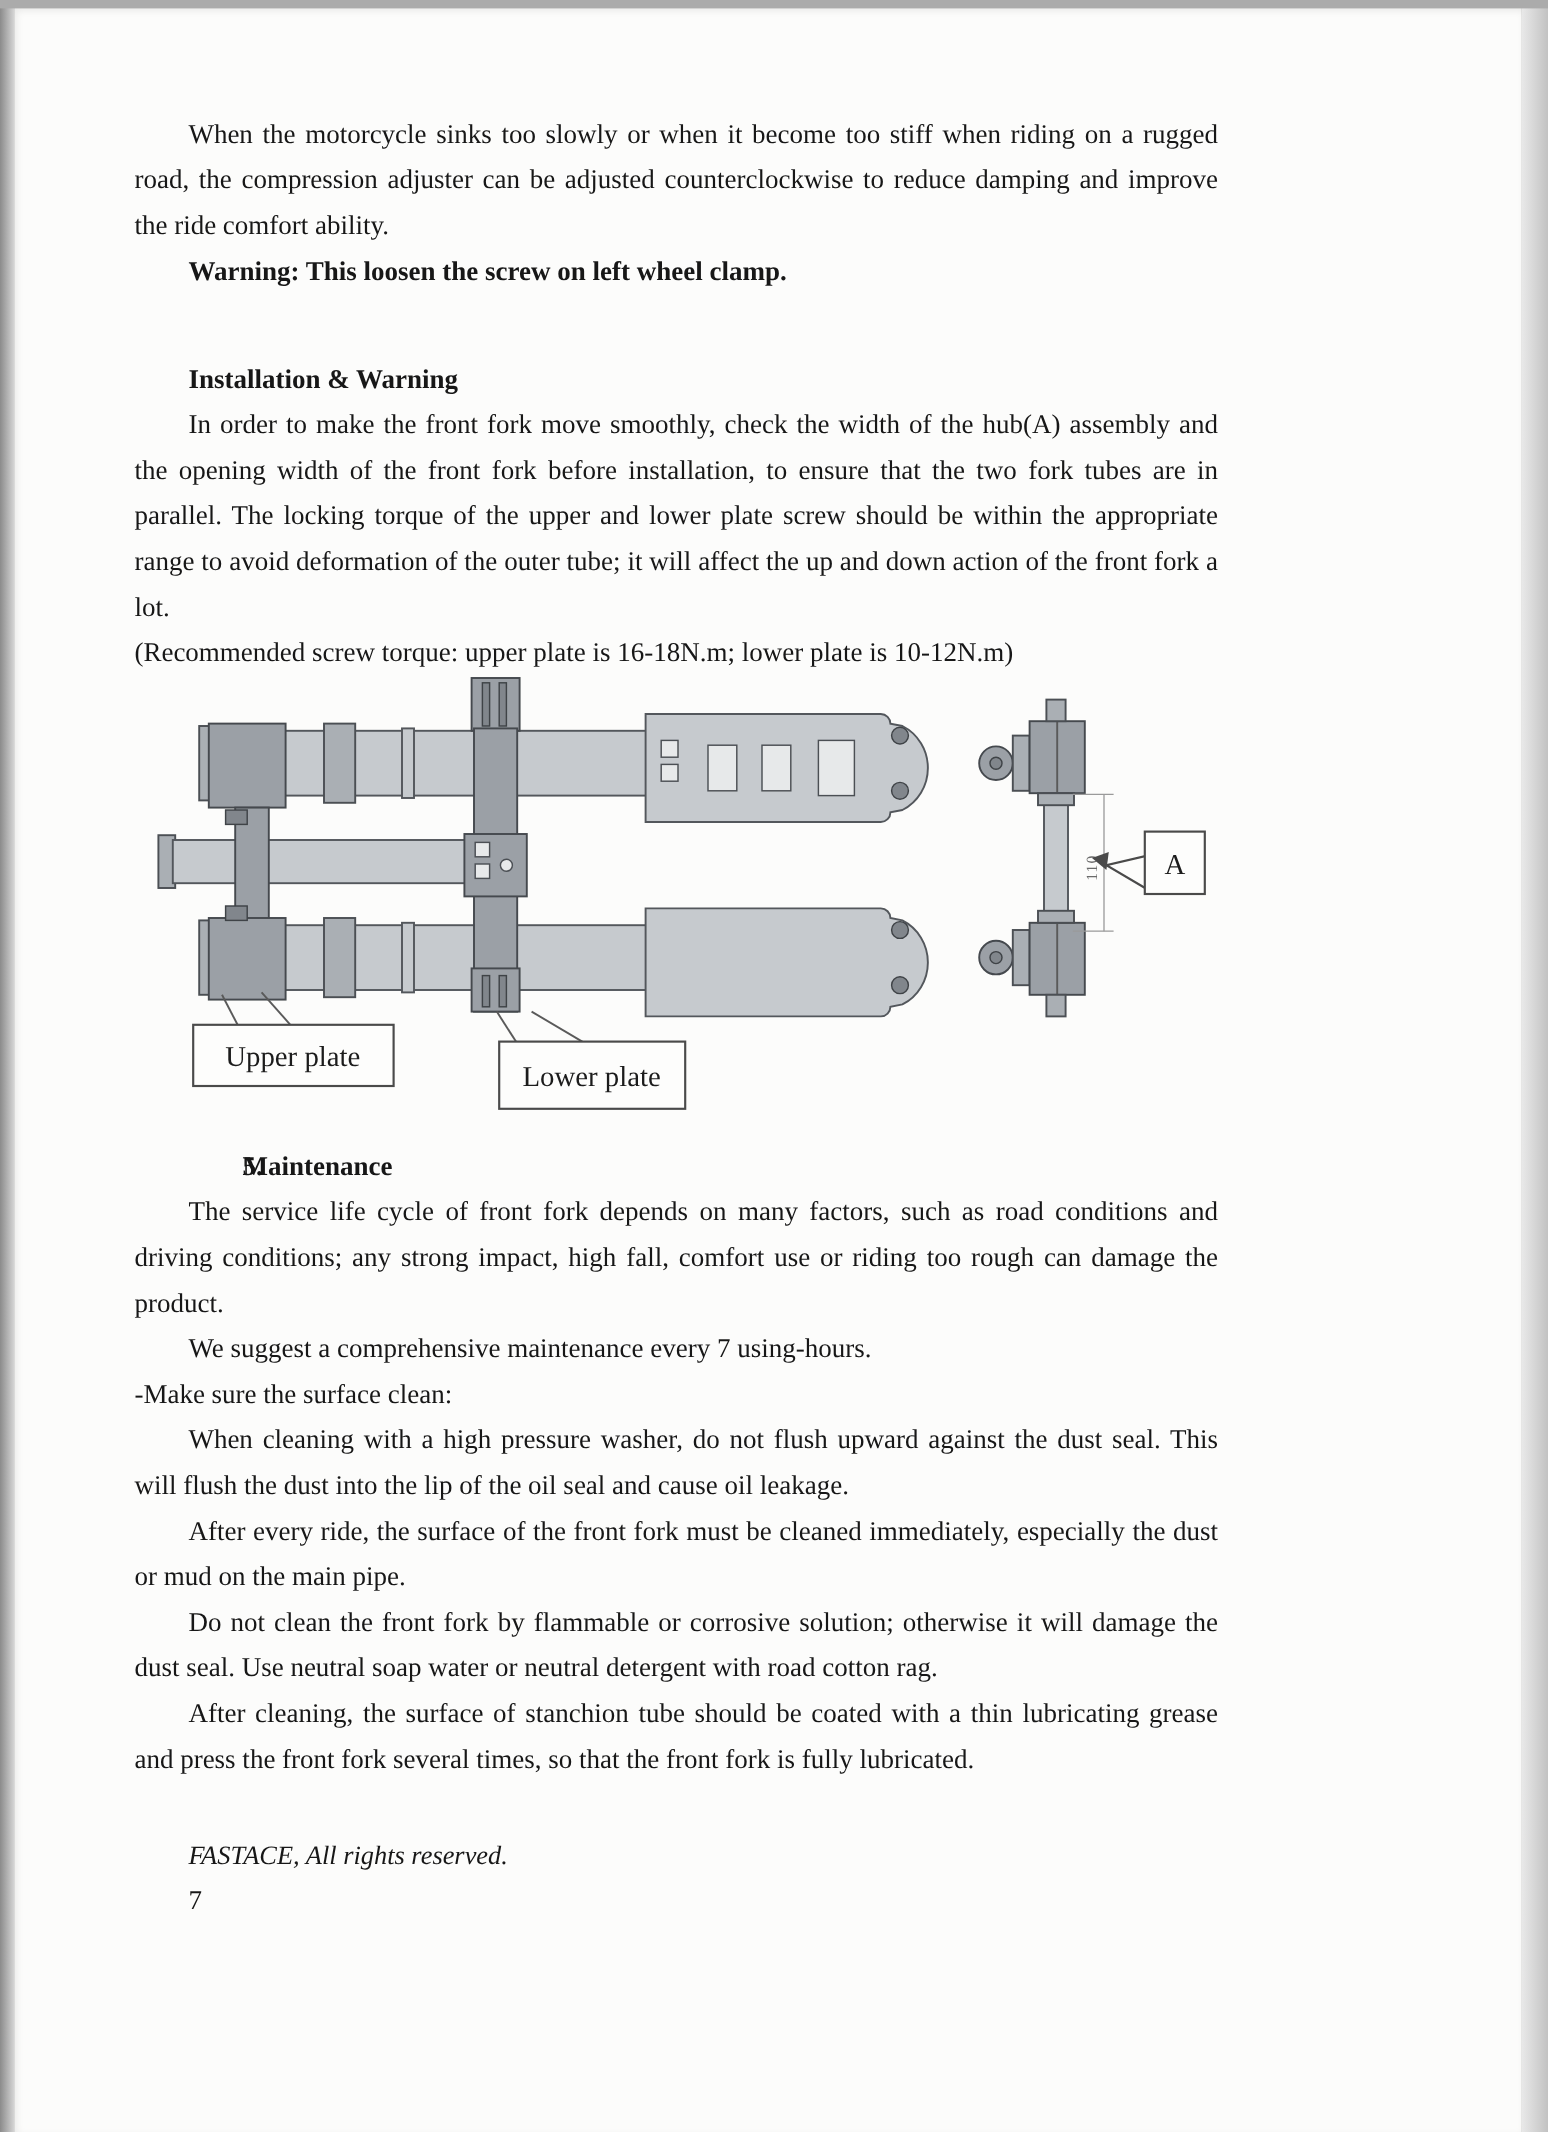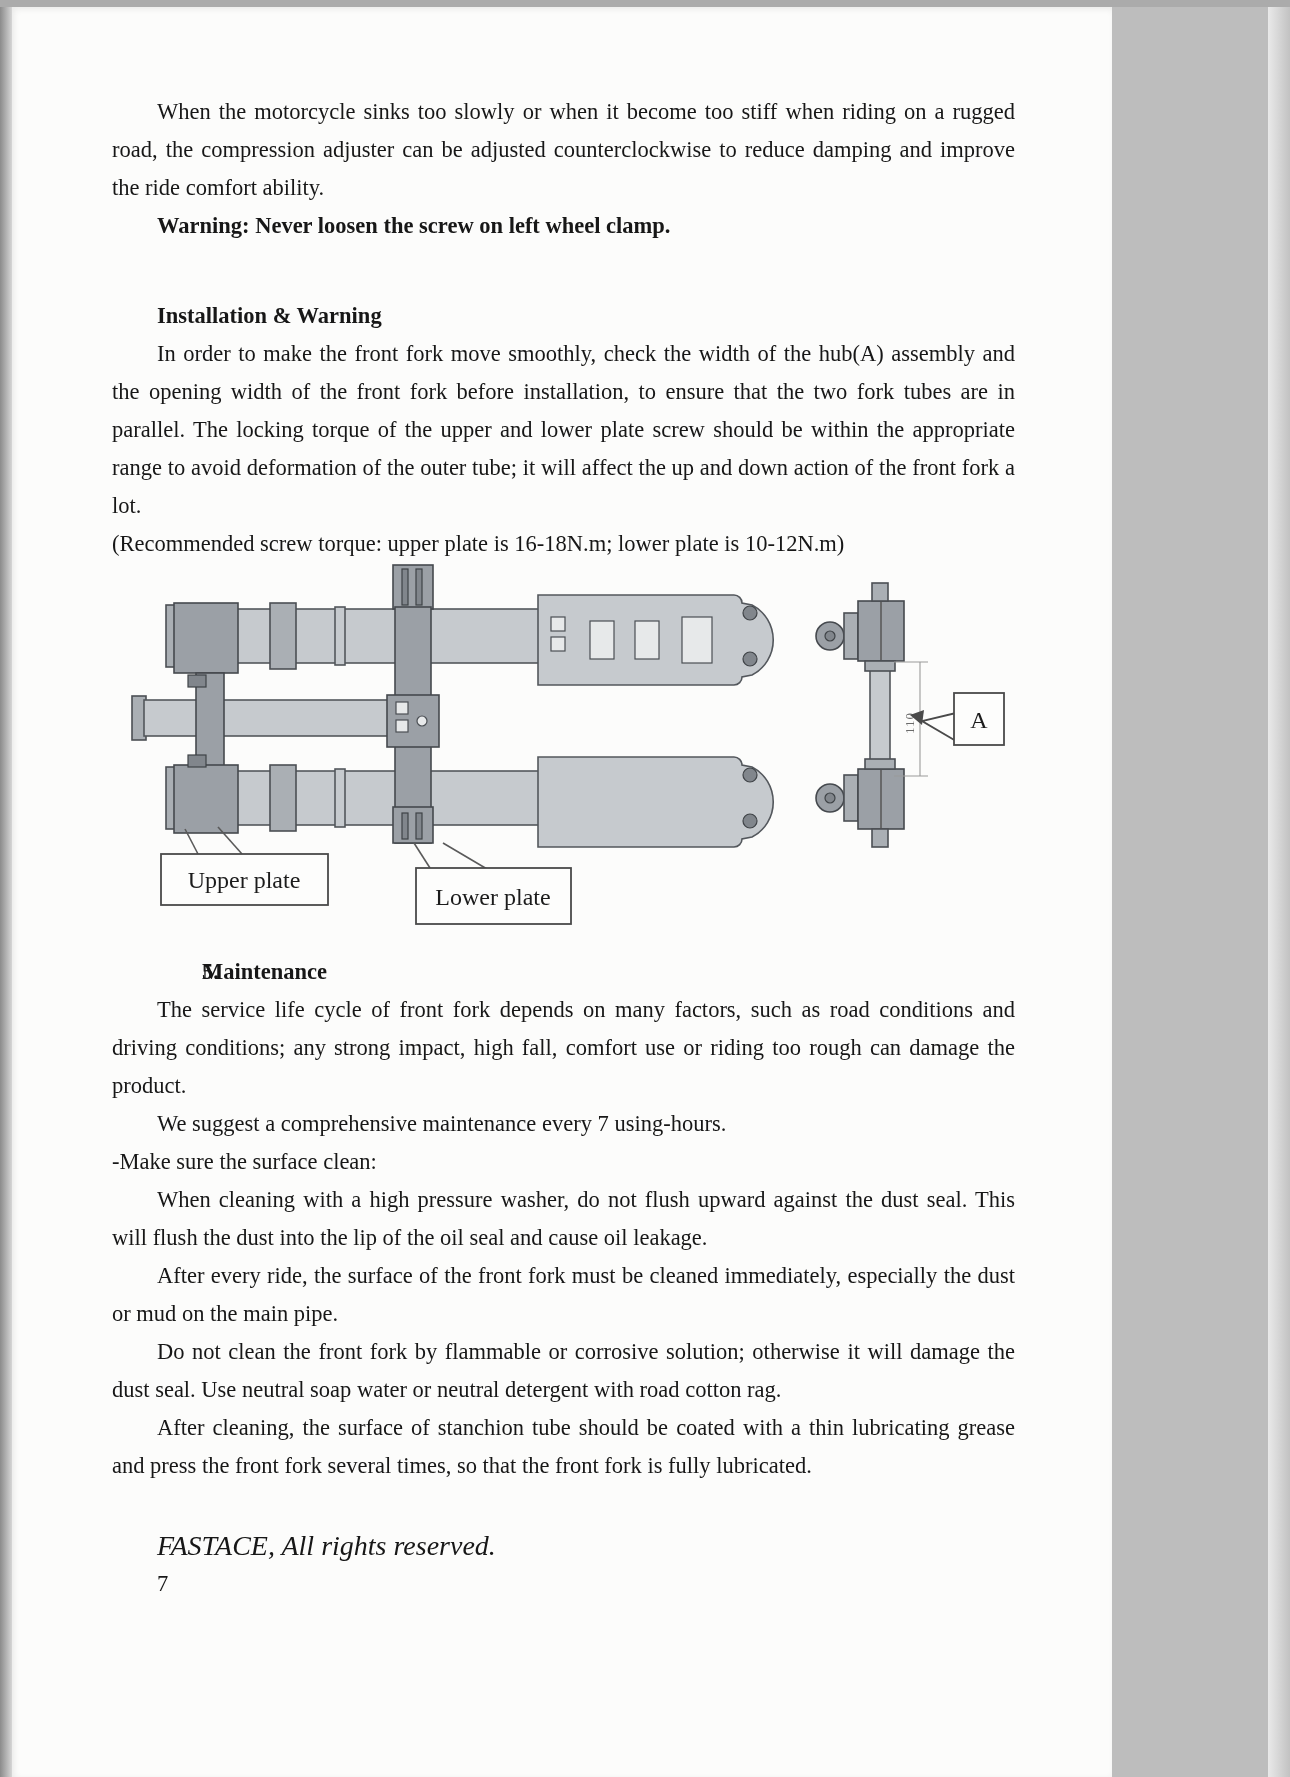--- a/index.html
+++ b/index.html
@@ -7,37 +7,37 @@
     width:1290px;height:1777px;position:relative;overflow:hidden;
     background:#bdbdbd;
     font-family:"Liberation Serif","DejaVu Serif",serif;
   }
   .edge-left{position:absolute;left:0;top:0;width:12px;height:1777px;
     background:linear-gradient(to right,#8b8b8b,#d6d6d6);}
   .edge-top{position:absolute;left:0;top:0;width:1290px;height:7px;background:#ababab;}
   .edge-right{position:absolute;right:0;top:0;width:22px;height:1777px;
     background:linear-gradient(to right,#e9e9e9,#c2c2c2);}
   .page{
-    position:absolute;left:12px;top:7px;width:1100px;height:1770px;
+    position:absolute;left:12px;top:7px;width:1256px;height:1770px;
     background:#fcfcfb;
     box-shadow:inset 2px 2px 6px rgba(0,0,0,0.08);
     text-decoration:underline;
   }
   .content{
     position:absolute;left:100px;top:0;width:903px;
     color:#171717;font-size:22.5px;line-height:38px;
   }
   .content p{margin:0;text-align:justify;text-indent:45px;}
   .content p.noindent{text-indent:0;}
   .bold{font-weight:bold;}
   .spacer{height:52px;}
   .sec-head{margin:0;font-weight:bold;text-indent:0;}
   .sec-head .num{display:inline-block;width:45px;}
   .diagram{margin:0 0 0 18px;display:block;}
-  .footer-line{margin:0;text-align:right;font-style:italic;font-size:28px;text-indent:0;}
+  .footer-line{margin:0;text-align:right;font-style:italic;font-size:22px;text-indent:0;}
   .pagenum{margin:0;text-align:center;text-indent:0;}
   
   .tube{fill:#c6cace;stroke:#53575c;stroke-width:1.6;}
   .tube-dk{fill:#aaafb4;stroke:#4b4f54;stroke-width:1.6;}
   .clamp{fill:#9ba0a6;stroke:#45494e;stroke-width:1.6;}
   .detail{fill:#81868c;stroke:#3f4347;stroke-width:1.2;}
   .hole{fill:#e7e9ea;stroke:#4b4f54;stroke-width:1.2;}
   .callout{fill:#fdfdfc;stroke:#4a4a4a;stroke-width:1.8;}
   .leader{stroke:#5a5a5a;stroke-width:1.6;fill:none;}
   .dim{stroke:#9a9a9a;stroke-width:1.1;fill:none;}
@@ -48,21 +48,21 @@
 <body>
 
 <div class="edge-left"></div>
 <div class="edge-right"></div>
 <div class="edge-top"></div>
 
 <div class="page">
   <div class="content" style="padding-top:86px;">
 
     <p>When the motorcycle sinks too slowly or when it become too stiff when riding on a rugged road, the compression adjuster can be adjusted counterclockwise to reduce damping and improve the ride comfort ability.</p>
-    <p class="bold">Warning: Never loosen the screw on left wheel clamp.</p>
+    <p class="bold">Warning: This loosen the screw on left wheel clamp.</p>
 
     <div class="spacer"></div>
 
     <p class="bold" style="text-indent:45px;">Installation &amp; Warning</p>
     <p>In order to make the front fork move smoothly, check the width of the hub(A) assembly and the opening width of the front fork before installation, to ensure that the two fork tubes are in parallel. The locking torque of the upper and lower plate screw should be within the appropriate range to avoid deformation of the outer tube; it will affect the up and down action of the front fork a lot.</p>
     <p class="noindent">(Recommended screw torque: upper plate is 16-18N.m; lower plate is 10-12N.m)</p>
 
     <svg class="diagram" width="890" height="368" viewBox="0 0 890 368">
 
       <rect class="tube-dk" x="2" y="133" width="14" height="44"></rect>

